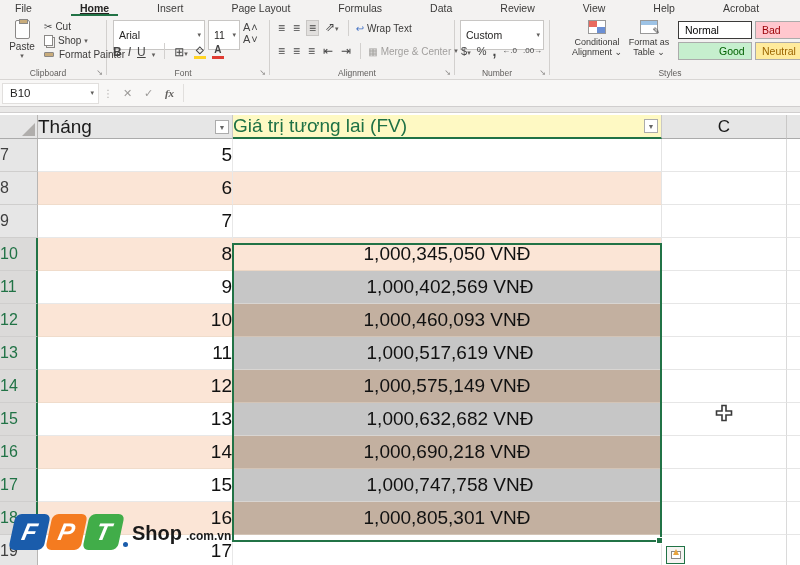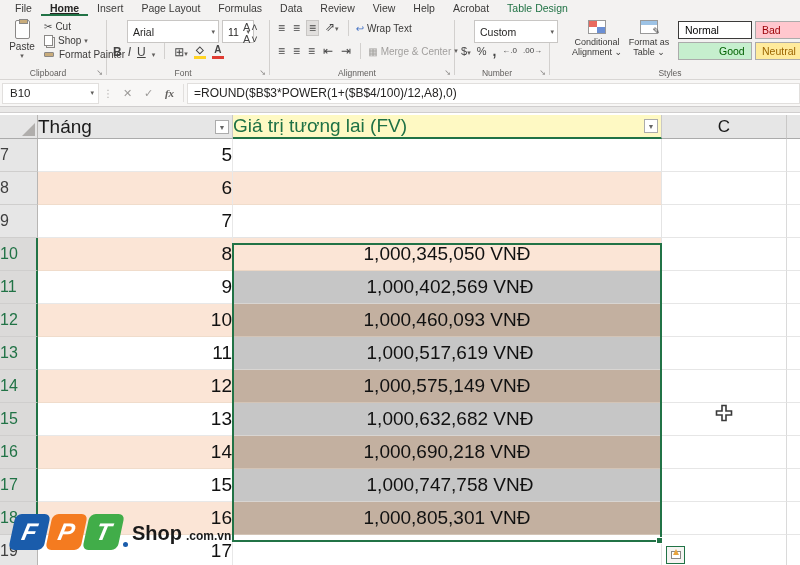--- a/index.html
+++ b/index.html
@@ -5,34 +5,34 @@
   * { box-sizing: border-box; }
   html,body { margin:0; padding:0; }
   body {
     width:800px; height:565px; overflow:hidden;
     font-family:"Liberation Sans", sans-serif;
     background:#fff; color:#252423;
   }
   .app { position:relative; width:800px; height:565px; overflow:hidden; }
 
   
-  .tabbar { height:16px; background:#F3F2F1; display:flex; align-items:flex-end; padding-left:6px; }
+  .tabbar { height:16px; background:#F3F2F1; display:flex; align-items:flex-end; padding-left:6px;gap:30px; }
   .tab { font-size:10.5px; color:#3B3A39; padding:1px 9px 2px; white-space:nowrap; }
   .tab.active { font-weight:bold; color:#252423; border-bottom:2px solid #217346; padding-bottom:0;text-decoration:underline; }
   .tab.ctx { color:#217346; }
 
   
   .ribbon { height:64px; background:#F3F2F1; border-bottom:1px solid #D8D6D4; display:flex; position:relative; }
   .group { position:relative; height:100%; flex:0 0 auto; }
   .glabel { position:absolute; bottom:1px; left:0; right:10px; text-align:center; font-size:8.5px; color:#605E5C; }
   .launcher { position:absolute; bottom:2px; right:3px; font-size:8px; color:#8A8886; }
   .gsep { flex:0 0 1px; background:#D2D0CE; margin:4px 0 4px 0; }
   .rbtn { display:inline-flex; align-items:center; gap:3px; font-size:10px; color:#3B3A39; white-space:nowrap; }
   .carr { font-size:7px; color:#605E5C; }
-  .combo { background:#fff; border:1px solid #C8C6C4; height:23px; display:flex; align-items:center; justify-content:space-between; padding:0 3px 0 5px; font-size:10.5px; color:#252423;margin-left:14px; }
+  .combo { background:#fff; border:1px solid #C8C6C4; height:30px; display:flex; align-items:center; justify-content:space-between; padding:0 3px 0 5px; font-size:10.5px; color:#252423; }
 
   
   .g-clip { width:106px; }
   .paste { position:absolute; left:5px; top:4px; width:34px; height:48px; display:flex; flex-direction:column; align-items:center; font-size:10px; color:#3B3A39; }
   .clip-ic { width:15px; height:19px; border:1px solid #8A8886; border-radius:2px; background:#FDFDFD; position:relative; margin-bottom:2px; }
   .clip-ic::before { content:""; position:absolute; top:-2px; left:3px; width:7px; height:3px; background:#C8AB7A; border:1px solid #8A8886; }
   .clip-col { position:absolute; left:44px; top:5px; display:flex; flex-direction:column; gap:3px; }
   .cut-ic { font-size:10px; color:#444; }
   .copy-ic { width:9px; height:11px; border:1px solid #8A8886; background:#fff; box-shadow:2px 2px 0 -1px #F3F2F1, 2px 2px 0 0 #8A8886; margin-right:2px; }
   .fp-ic { width:10px; height:5px; background:#C8AB7A; border:1px solid #8A8886; border-radius:1px; margin-right:2px; }
@@ -305,21 +305,20 @@
       <span>B10</span>
       <span class="carr">▾</span>
     </div>
     <span class="fdots">⋮</span>
     <div class="fbtns">
       <span class="fbtn">✕</span>
       <span class="fbtn">✓</span>
       <span class="fbtn fxbtn">fx</span>
     </div>
     <span class="fdivider"></span>
-    <div class="fformula">=ROUND($B$3*POWER(1+($B$4/100)/12,A8),0)</div>
   </div>
 
   <div class="gapstrip"></div>
 
   <div class="sheet">
     <table class="grid">
       <colgroup>
           <col class="c-rh">
           <col class="c-a">
           <col class="c-b">

